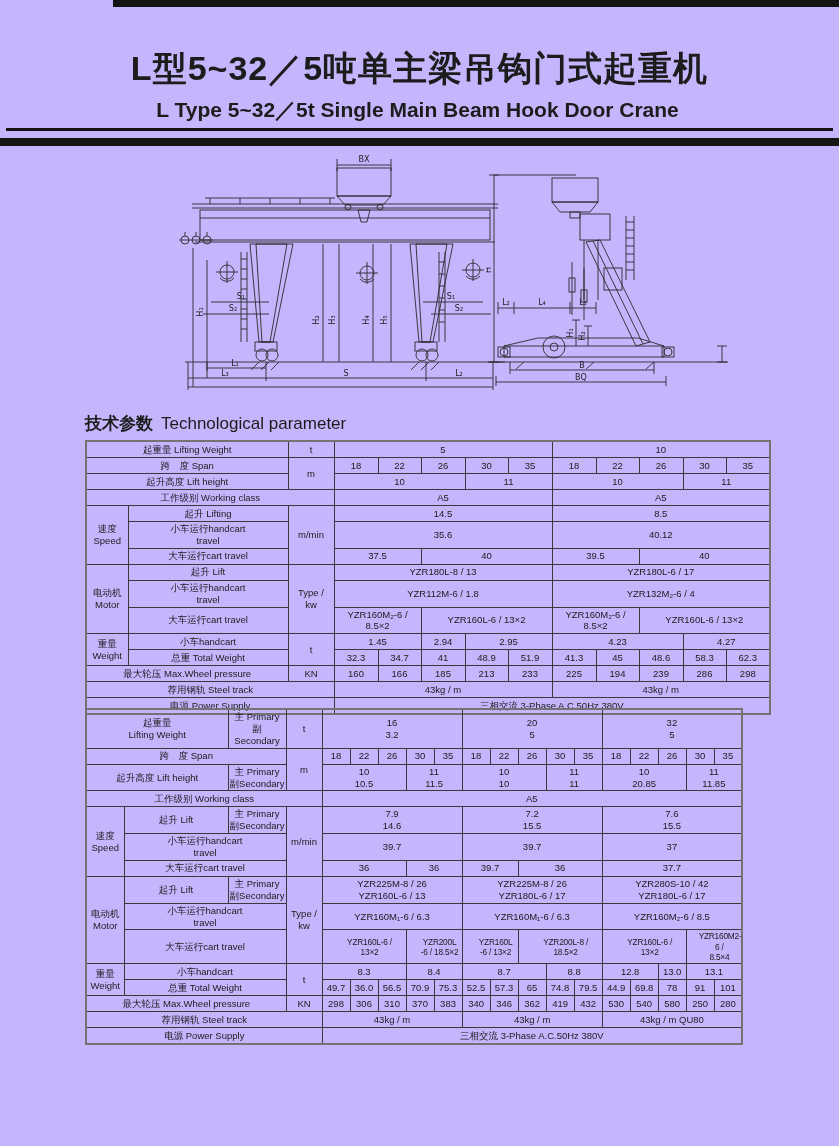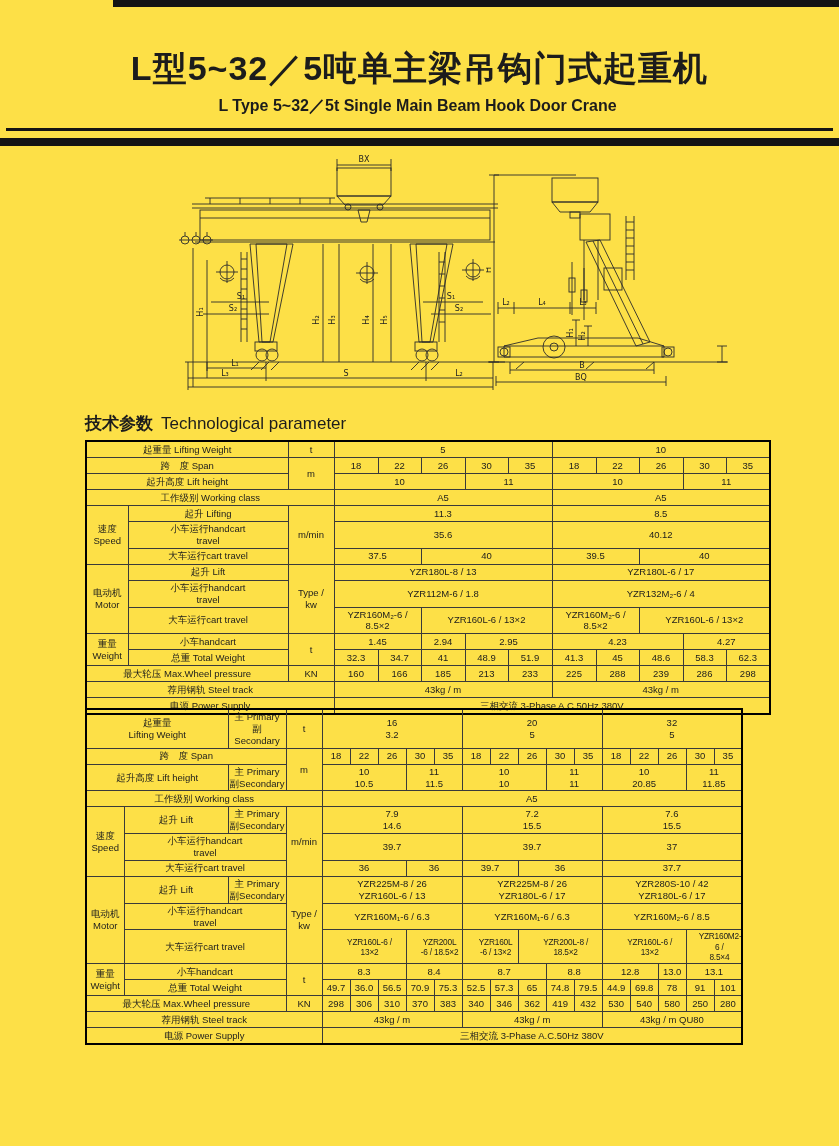--- a/index.html
+++ b/index.html
@@ -1,25 +1,25 @@
 <!DOCTYPE html>
 <html><head>
 <meta charset="utf-8">
 <style>
   html,body{margin:0;padding:0;}
   body{width:839px;height:1146px;background:#f6f6f4;font-family:"Liberation Sans","DejaVu Sans",sans-serif;color:#1c1c1c;}
-  .page{position:relative;width:839px;height:1146px;background:#fde047;overflow:hidden;}
+  .page{position:relative;width:839px;height:1146px;background:#c4b5fd;overflow:hidden;}
   .topbar{position:absolute;left:113px;right:0;top:0;height:7px;background:#141414;}
   .title-zh{position:absolute;left:0;right:0;top:46px;text-align:center;font-size:34px;font-weight:bold;letter-spacing:1px;}
-  .title-en{position:absolute;left:0;right:4px;top:96px;text-align:center;font-size:16px;font-weight:bold;}
+  .title-en{position:absolute;left:0;right:4px;top:96px;text-align:center;font-size:21px;font-weight:bold;}
   .rule-thin{position:absolute;left:6px;right:6px;top:128px;height:3px;background:#141414;}
   .rule-thick{position:absolute;left:0;right:0;top:138px;height:8px;background:#141414;}
   .section-heading{position:absolute;left:85px;top:412px;font-size:17px;}
   .section-heading .zh{font-weight:bold;margin-right:8px;}
-  table.param{position:absolute;left:85px;border-collapse:collapse;table-layout:fixed;font-size:9.5px;line-height:1.25;border:2px solid #000000;}
+  table.param{position:absolute;left:85px;border-collapse:collapse;table-layout:fixed;font-size:9.5px;line-height:1.25;border:2px solid #737373;}
   table.param td{border:1px solid #3a3a3a;text-align:center;vertical-align:middle;padding:1px 1px;height:13px;white-space:pre-line;overflow:hidden;}
   table.param td.sm{font-size:8.3px;letter-spacing:-0.2px;padding-left:12px;}
   #t1{top:440px;width:684px;}
   #t2{top:708px;width:656px;}
   svg{position:absolute;}
   svg text{font-family:"DejaVu Sans","Liberation Sans",sans-serif;font-size:8px;fill:#222;}
 </style>
 </head>
 <body>
 
@@ -289,21 +289,21 @@
         <tr>
           <td colspan="3">工作级别 Working class</td>
           <td colspan="5">A5</td>
           <td colspan="5">A5</td>
         </tr>
         <tr>
           <td rowspan="3">速度
 Speed</td>
           <td>起升 Lifting</td>
           <td rowspan="3">m/min</td>
-          <td colspan="5">11.3</td>
+          <td colspan="5">14.5</td>
           <td colspan="5">8.5</td>
         </tr>
         <tr>
           <td>小车运行handcart
 travel</td>
           <td colspan="5">35.6</td>
           <td colspan="5">40.12</td>
         </tr>
         <tr>
           <td>大车运行cart travel</td>
@@ -362,21 +362,21 @@
         </tr>
         <tr>
           <td colspan="2">最大轮压 Max.Wheel pressure</td>
           <td>KN</td>
           <td>160</td>
           <td>166</td>
           <td>185</td>
           <td>213</td>
           <td>233</td>
           <td>225</td>
-          <td>288</td>
+          <td>194</td>
           <td>239</td>
           <td>286</td>
           <td>298</td>
         </tr>
         <tr>
           <td colspan="3">荐用钢轨 Steel track</td>
           <td colspan="5">43kg / m</td>
           <td colspan="5">43kg / m</td>
         </tr>
         <tr>

